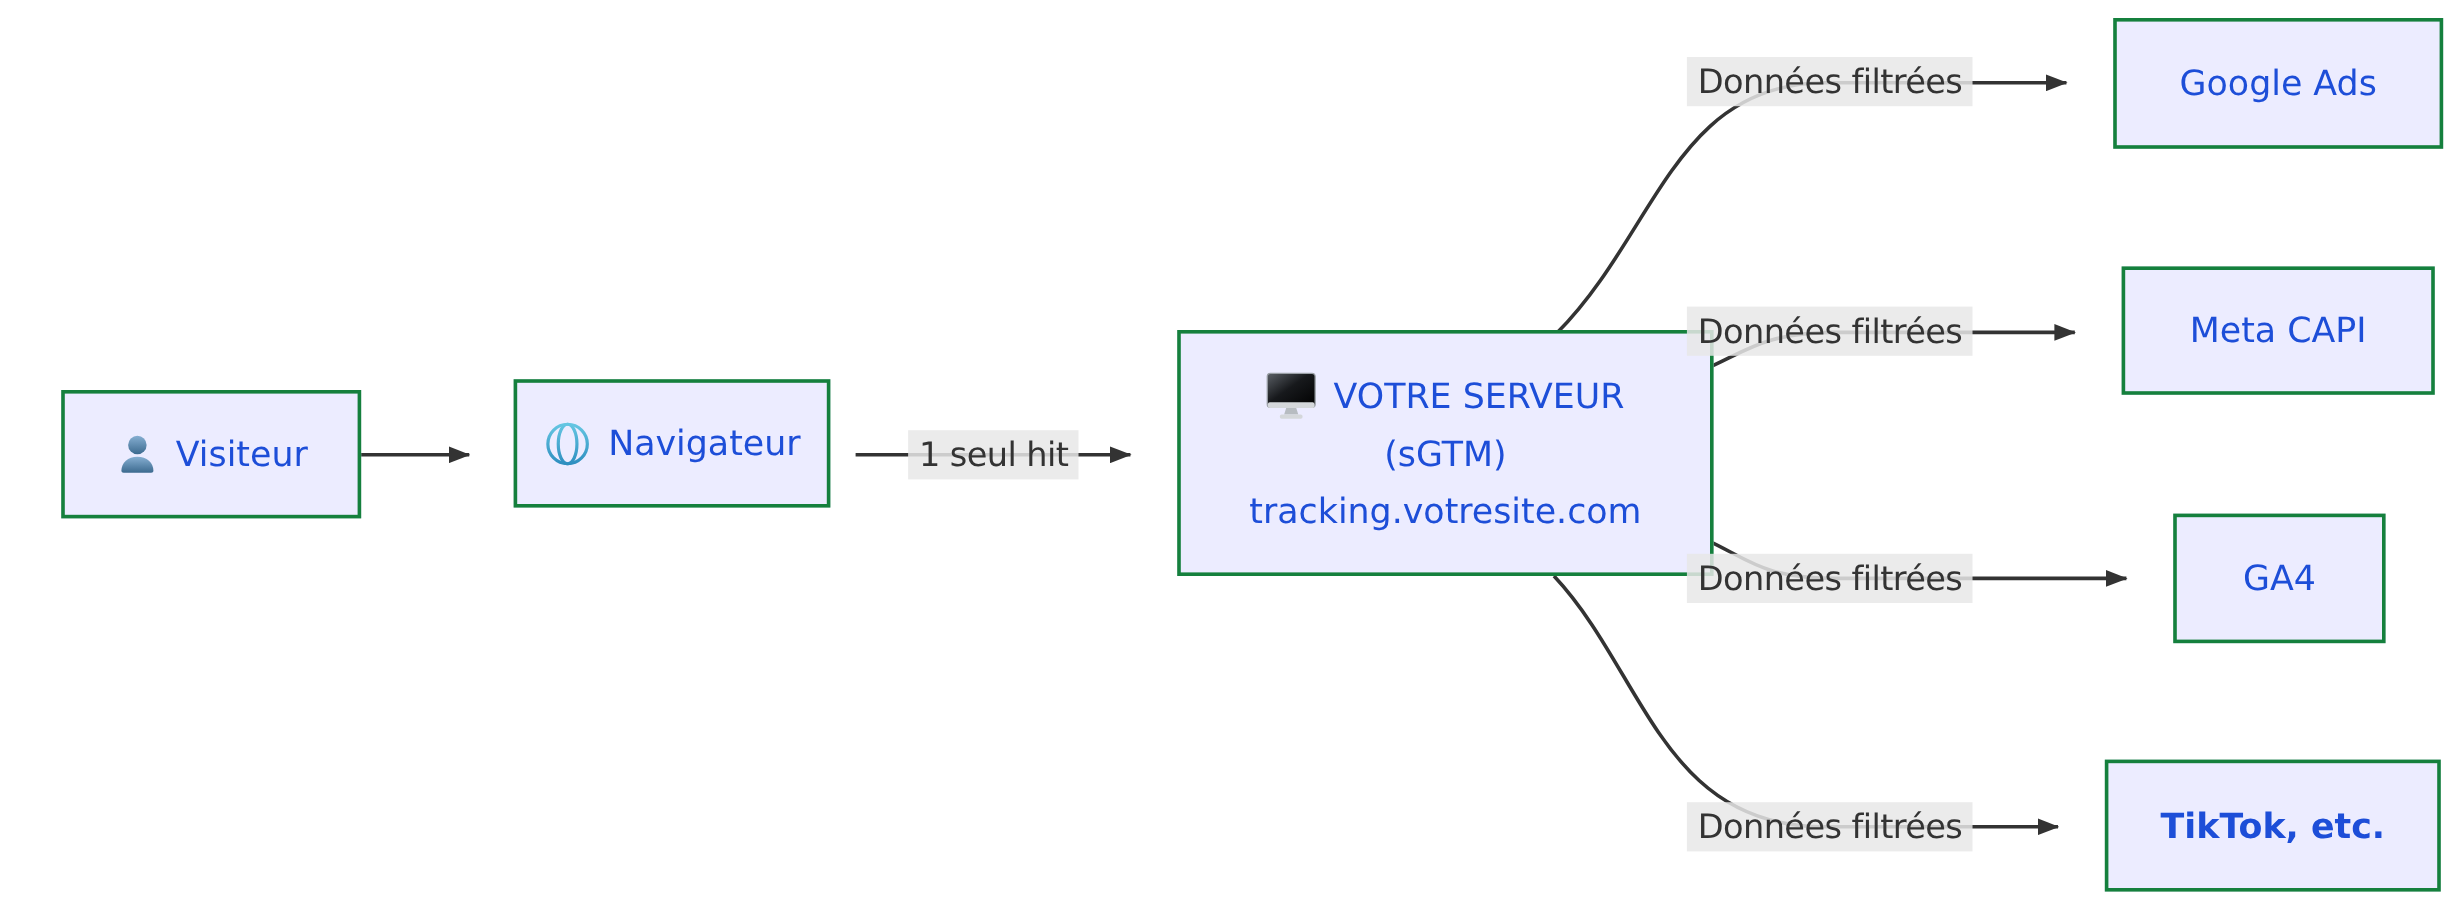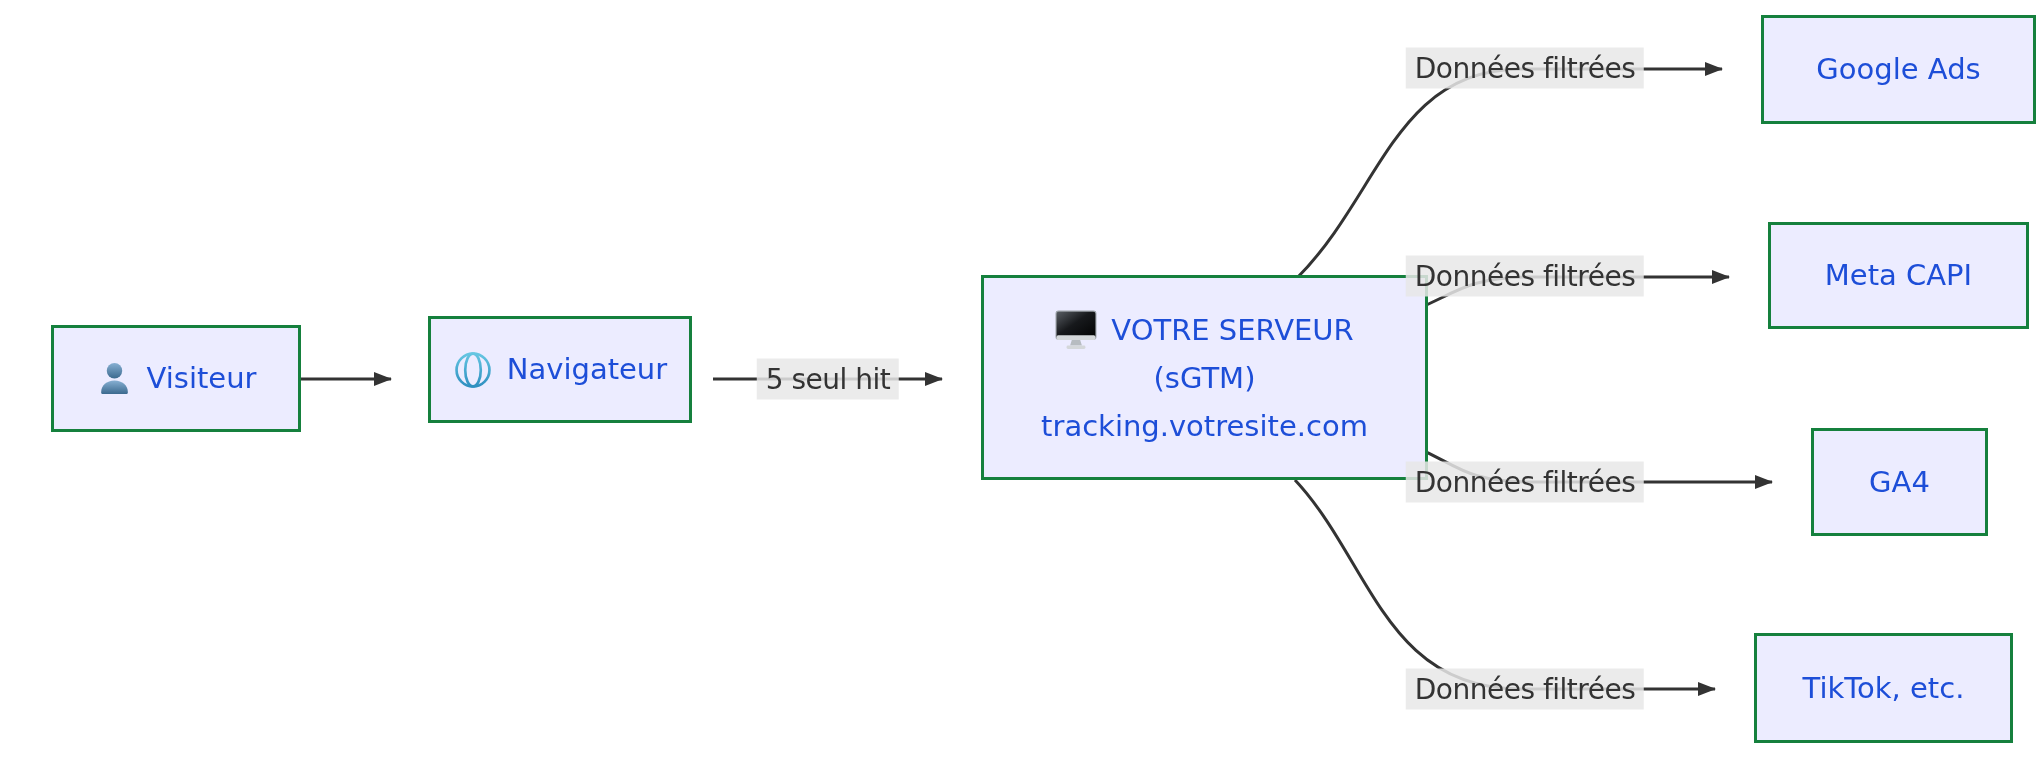--- a/index.html
+++ b/index.html
@@ -55,21 +55,21 @@
     color: #333333;
     white-space: nowrap;
     letter-spacing: -0.5px;
   }
   #node-visiteur   { left: 15px;   top: 325px; width: 250px; height: 107px; }
   #node-navigateur { left: 392px;  top: 316px; width: 264px; height: 107px; }
   #node-serveur    { left: 945px;  top: 275px; width: 447px; height: 205px; }
   #node-google-ads { left: 1725px; top: 15px;  width: 275px; height: 109px; }
   #node-meta-capi  { left: 1732px; top: 222px; width: 261px; height: 107px; }
   #node-ga4        { left: 1775px; top: 428px; width: 177px; height: 108px; text-align: right; }
-  #node-tiktok     { left: 1718px; top: 633px; width: 259px; height: 110px; }
+  #node-tiktok     { left: 1718px; top: 633px; width: 280px; height: 110px; font-weight: bold; }
   #label-hit { left: 828px;  top: 379px; }
   #label-f1  { left: 1525px; top: 68px; }
   #label-f2  { left: 1525px; top: 276px; }
   #label-f3  { left: 1525px; top: 482px; }
   #label-f4  { left: 1525px; top: 689px; }
 </style>
 </head>
 <body>
 
 <div id="canvas">
@@ -164,19 +164,19 @@
   </div>
 
   <div class="node" id="node-ga4">
     <span>GA4</span>
   </div>
 
   <div class="node" id="node-tiktok">
     <span>TikTok, etc.</span>
   </div>
 
-  <div class="edge-label" id="label-hit">5 seul hit</div>
+  <div class="edge-label" id="label-hit">1 seul hit</div>
   <div class="edge-label" id="label-f1">Données filtrées</div>
   <div class="edge-label" id="label-f2">Données filtrées</div>
   <div class="edge-label" id="label-f3">Données filtrées</div>
   <div class="edge-label" id="label-f4">Données filtrées</div>
 
 </div>
 
 </body></html>

